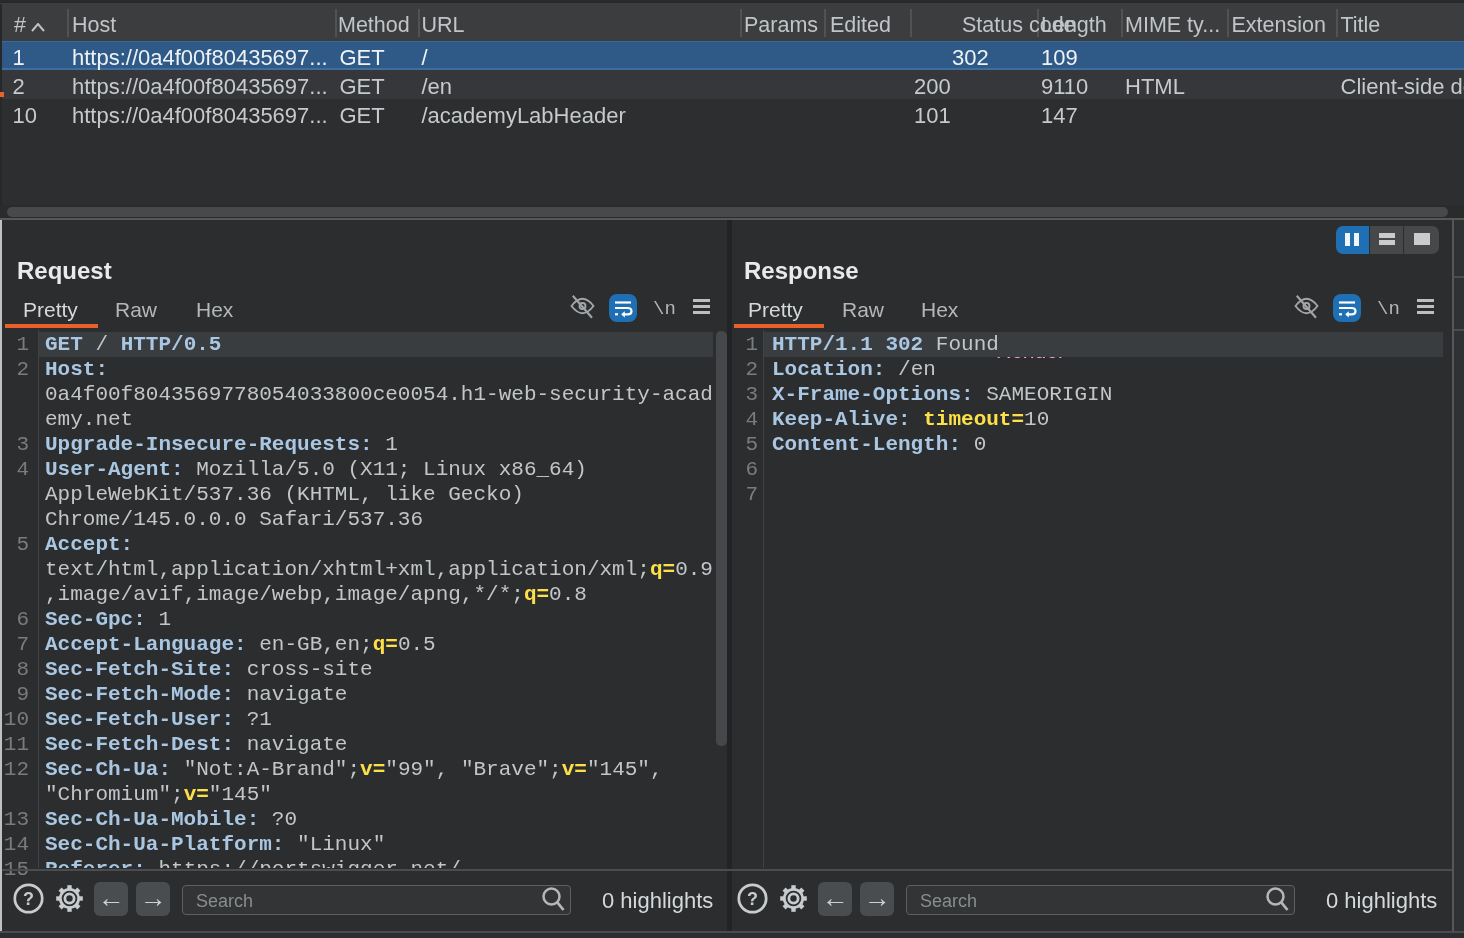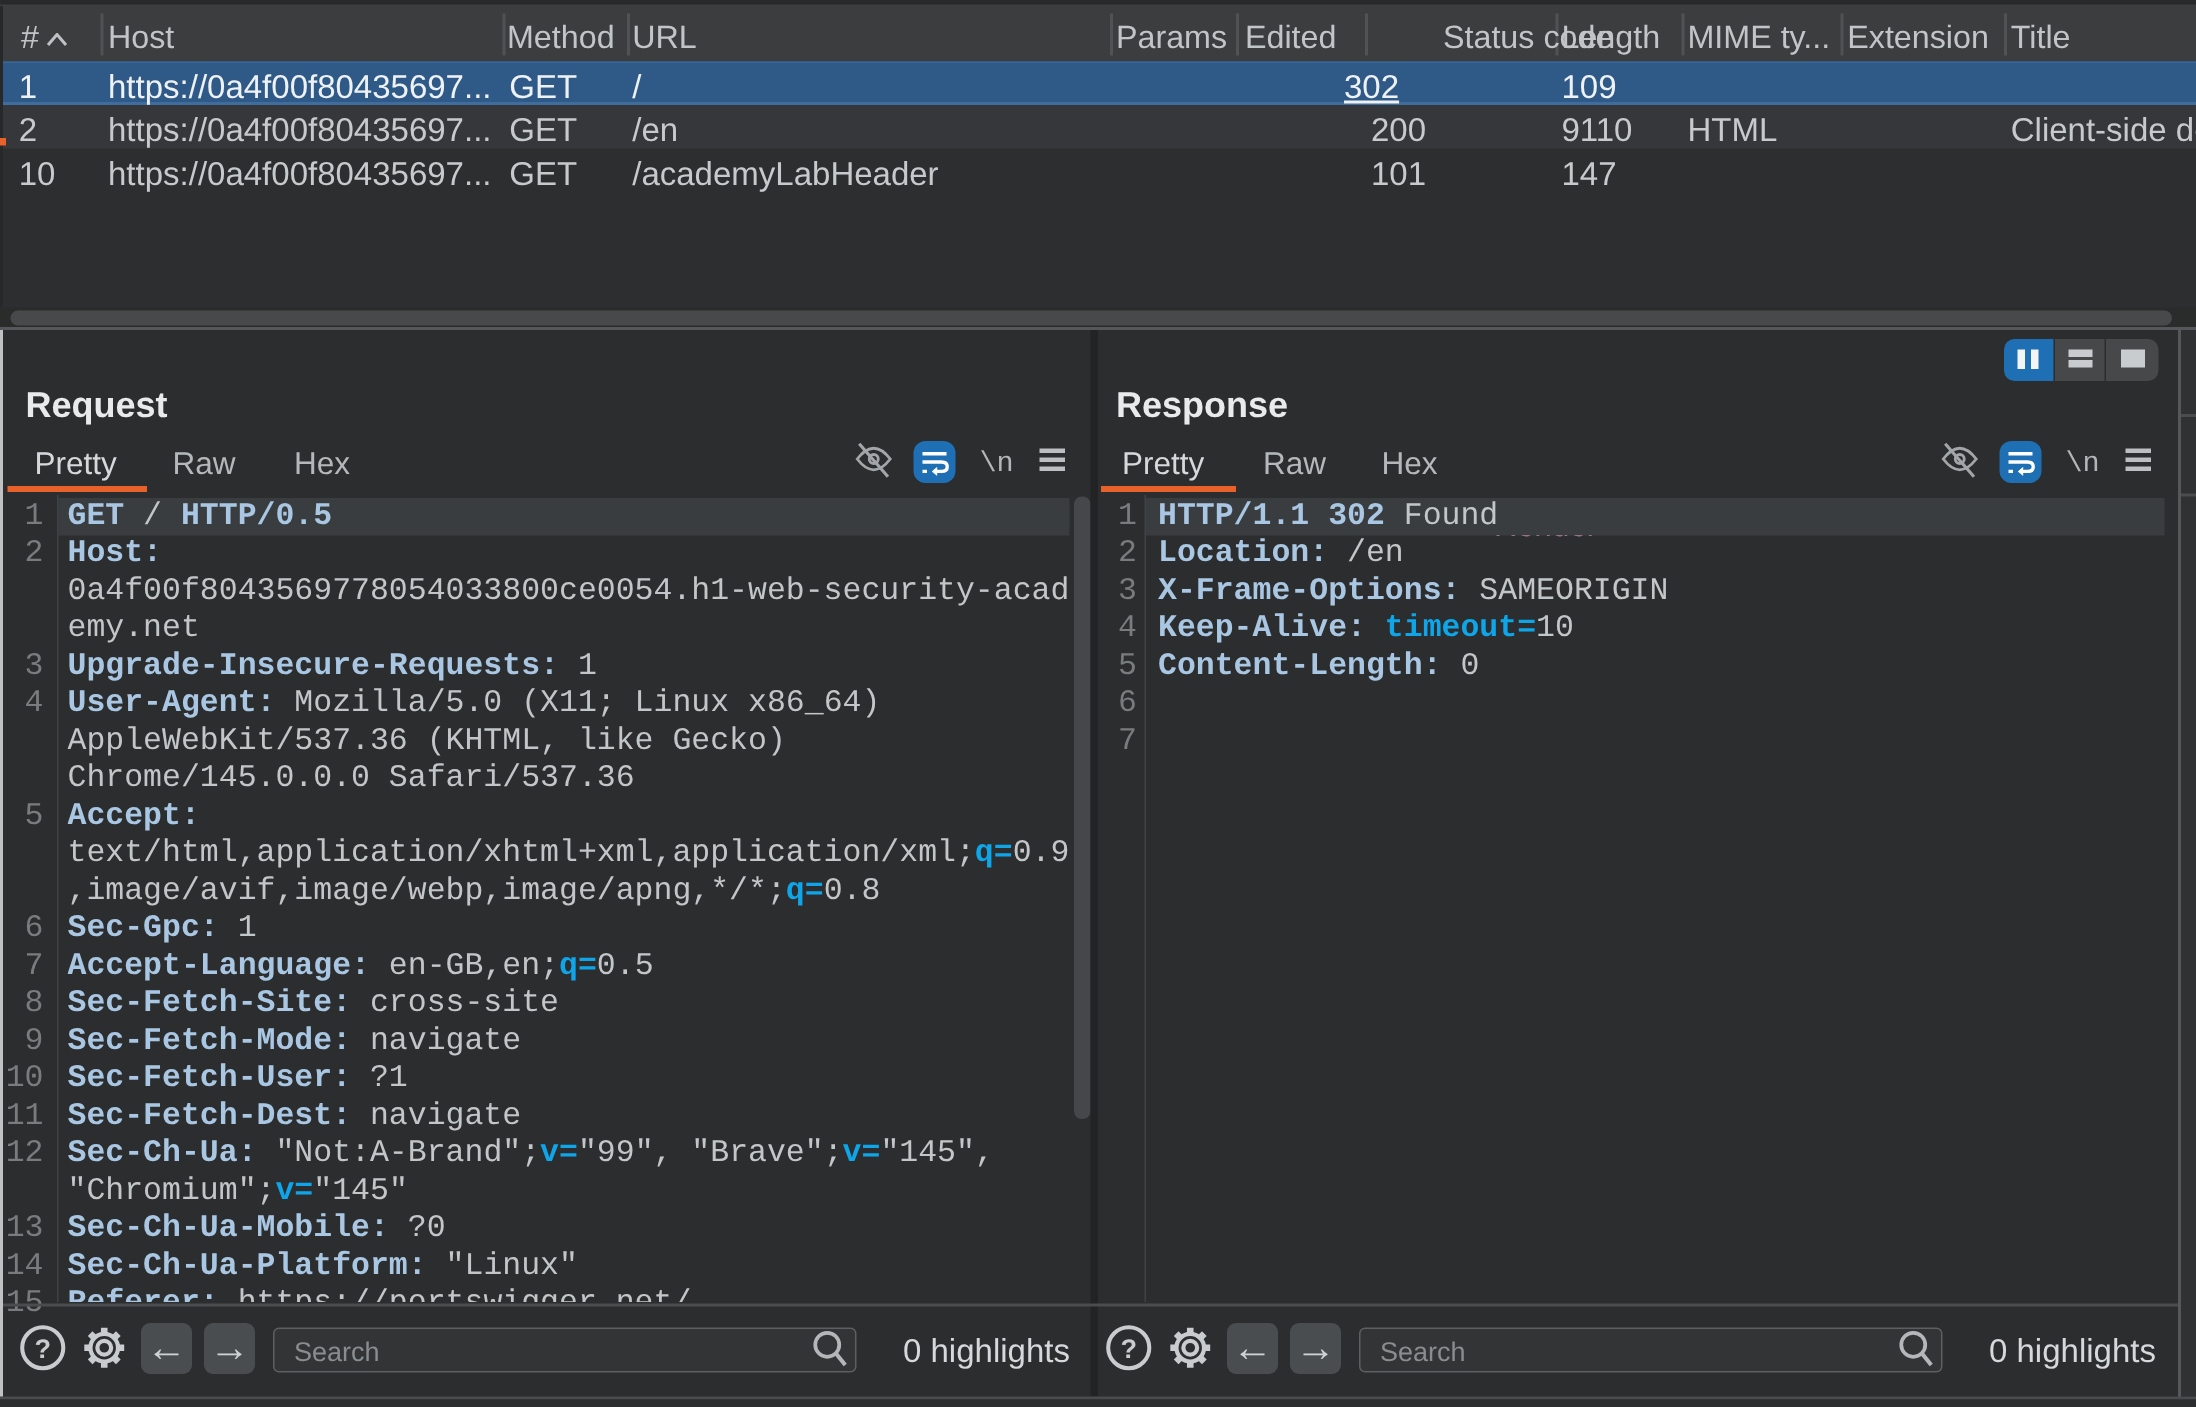--- a/index.html
+++ b/index.html
@@ -5,21 +5,21 @@
   * { margin:0; padding:0; box-sizing:border-box; }
   html,body { width:1464px; height:938px; background:#2b2d2e; overflow:hidden; }
   body { font-family:"Liberation Sans", sans-serif; position:relative; }
   .abs { position:absolute; }
   .hdr { font-size:21.5px; color:#c2c5c7; white-space:nowrap; }
   .cell { font-size:22px; color:#c7cacc; white-space:nowrap; }
   .sel { color:#eef2f5; }
   pre, .mono { font-family:"Liberation Mono", monospace; font-size:21px; line-height:25px; }
   .hn { color:#a9c6e2; font-weight:bold; }
   .hv { color:#c3c6c8; }
-  .pw { color:#0ea5e9; font-weight:bold; }
+  .pw { color:#fde047; font-weight:bold; }
   .gut { color:#797c7e; text-align:right; }
 </style>
 </head>
 <body>
 
 <div class="abs" style="left:0;top:0;width:1464px;height:205px;background:#2c2e2f;"></div>
 
 <div class="abs" style="left:0;top:0;width:1464px;height:3px;background:#27292a;"></div>
 
 <div class="abs" style="left:0;top:3px;width:1464px;height:38px;background:#3b3d3f;"></div>
@@ -54,21 +54,21 @@
 <div class="abs hdr" style="left:1231.5px;top:13px;">Extension</div>
 <div class="abs hdr" style="left:1340.5px;top:13px;">Title</div>
 
 <div class="abs" style="left:0;top:41px;width:1464px;height:29px;background:#2f5a88;border-top:1px solid #3a689a;border-bottom:2px solid #3f6e9e;"></div>
 <div class="abs" style="left:0;top:70px;width:1464px;height:29px;background:#35373a;"></div>
 
 <div class="abs cell sel" style="left:12.5px;top:45px;">1</div>
 <div class="abs cell sel" style="left:72px;top:45px;">https://0a4f00f80435697...</div>
 <div class="abs cell sel" style="left:339.5px;top:45px;">GET</div>
 <div class="abs cell sel" style="left:421.5px;top:45px;">/</div>
-<div class="abs cell sel" style="left:896px;top:45px;text-decoration:underline;">302</div>
+<div class="abs cell sel" style="left:952px;top:45px;">302</div>
 <div class="abs cell sel" style="left:1041px;top:45px;">109</div>
 
 <div class="abs cell" style="left:12.5px;top:74px;">2</div>
 <div class="abs cell" style="left:72px;top:74px;">https://0a4f00f80435697...</div>
 <div class="abs cell" style="left:339.5px;top:74px;">GET</div>
 <div class="abs cell" style="left:421.5px;top:74px;">/en</div>
 <div class="abs cell" style="left:914px;top:74px;">200</div>
 <div class="abs cell" style="left:1041px;top:74px;">9110</div>
 <div class="abs cell" style="left:1125px;top:74px;">HTML</div>
 <div class="abs cell" style="left:1340.5px;top:74px;">Client-side desync</div>

